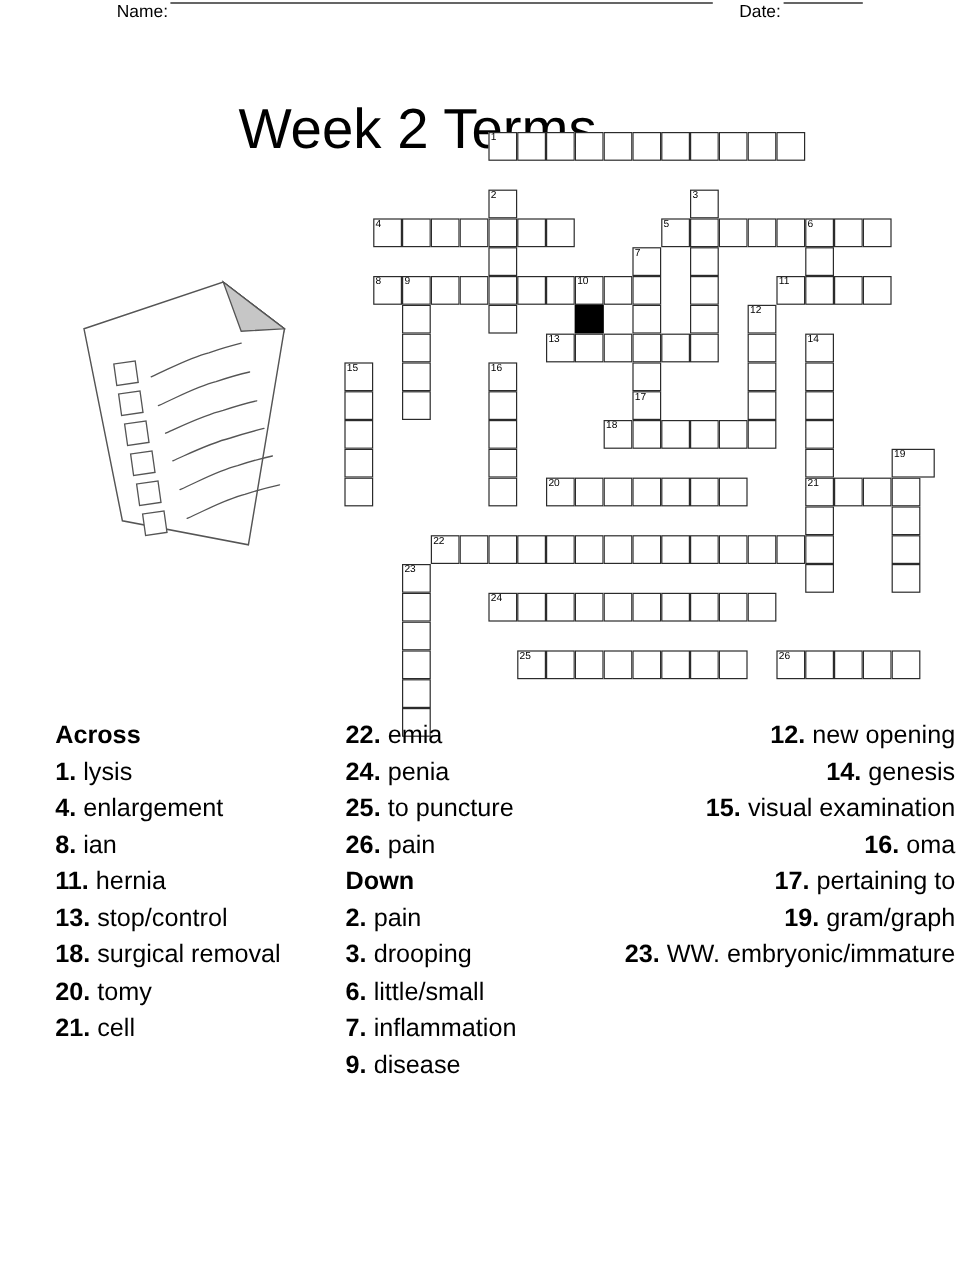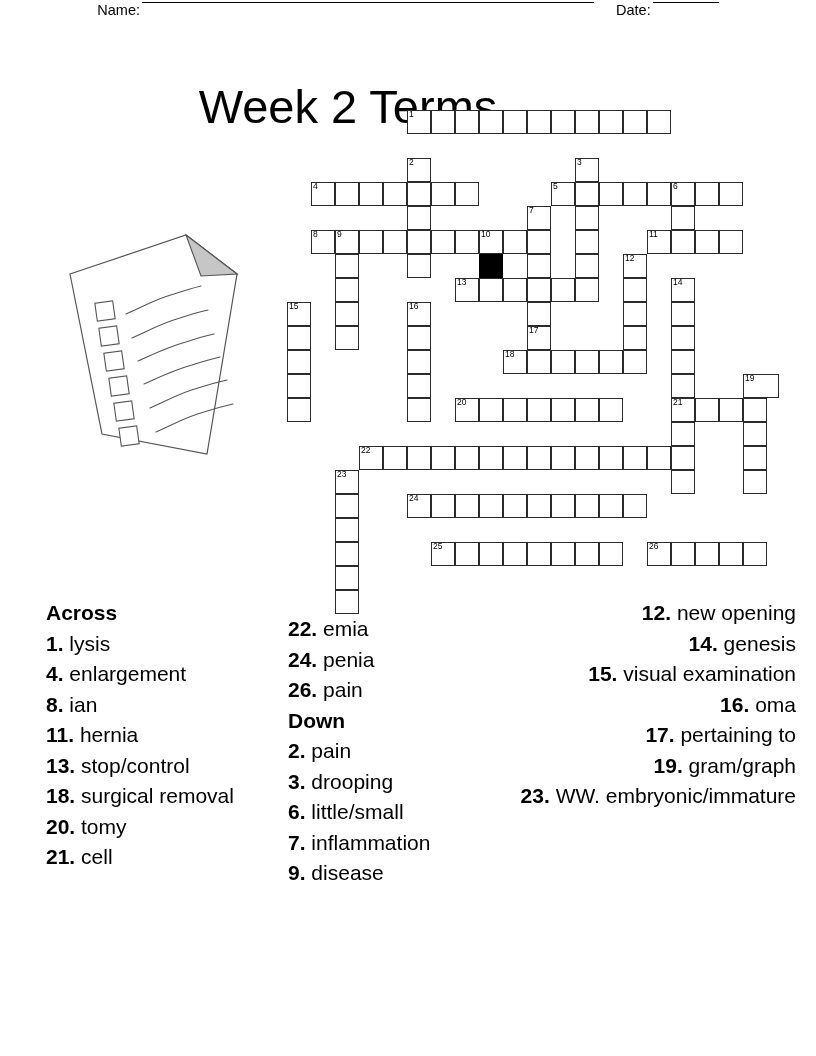--- a/index.html
+++ b/index.html
@@ -103,21 +103,21 @@
     width: 816px;
     height: 380px;
   }
   .clue-col {
     position: absolute;
     top: 0;
     font-size: 21px;
     line-height: 30.5px;
   }
   .clue-col.c1 { left: 46px;  width: 240px; }
-  .clue-col.c2 { left: 288px; width: 232px; margin-top: 16px; }
+  .clue-col.c2 { left: 288px; width: 232px; }
   .clue-col.c3 { left: 504px; width: 292px; text-align: right; }
 
   .clue-head {
     font-weight: bold;
   }
   .clue {
     
   }
   .clue .cn { font-weight: bold; }
   .clue-col.c3 .clue.clipped {
@@ -380,20 +380,21 @@
       <div class="clue"><span class="cn">8. </span><span>ian</span></div>
       <div class="clue"><span class="cn">11. </span><span>hernia</span></div>
       <div class="clue"><span class="cn">13. </span><span>stop/control</span></div>
       <div class="clue"><span class="cn">18. </span><span>surgical removal</span></div>
       <div class="clue"><span class="cn">20. </span><span>tomy</span></div>
       <div class="clue"><span class="cn">21. </span><span>cell</span></div>
     </div>
   <div class="clue-col c2">
       <div class="clue"><span class="cn">22. </span><span>emia</span></div>
       <div class="clue"><span class="cn">24. </span><span>penia</span></div>
+      <div class="clue"><span class="cn">25. </span><span>to puncture</span></div>
       <div class="clue"><span class="cn">26. </span><span>pain</span></div>
       <div class="clue-head">Down</div>
       <div class="clue"><span class="cn">2. </span><span>pain</span></div>
       <div class="clue"><span class="cn">3. </span><span>drooping</span></div>
       <div class="clue"><span class="cn">6. </span><span>little/small</span></div>
       <div class="clue"><span class="cn">7. </span><span>inflammation</span></div>
       <div class="clue"><span class="cn">9. </span><span>disease</span></div>
     </div>
   <div class="clue-col c3">
       <div class="clue"><span class="cn">12. </span><span>new opening</span></div>

